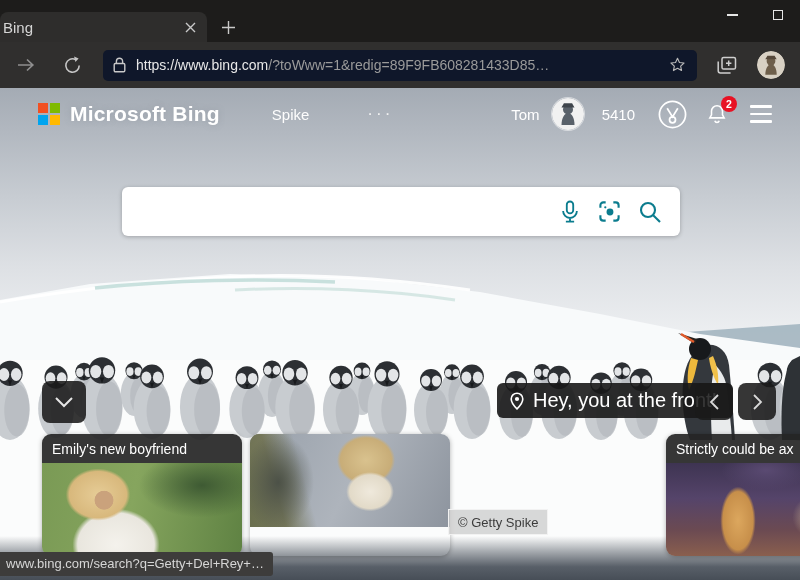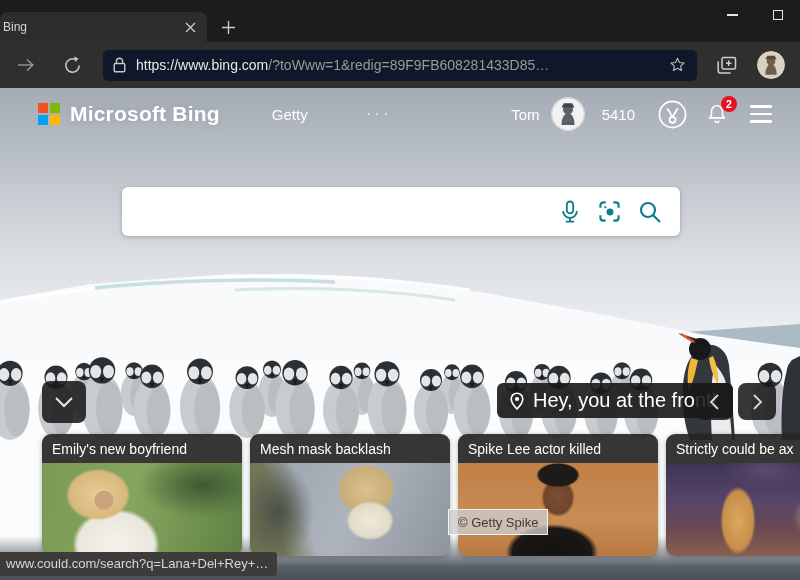--- a/index.html
+++ b/index.html
@@ -4,21 +4,21 @@
 <style>
   html,body{margin:0;padding:0;background:#000;}
   *{box-sizing:border-box;}
   .browser{position:relative;width:800px;height:580px;overflow:hidden;
     font-family:"Liberation Sans","DejaVu Sans",sans-serif;background:#1d1c1b;}
 
   
   .titlebar{position:absolute;left:0;top:0;width:800px;height:42px;background:#1d1c1b;}
   .tab{position:absolute;left:0;bottom:0;width:207px;height:30px;background:#2e2d2c;
     border-radius:8px 8px 0 0;display:flex;align-items:center;}
-  .tab-title{color:#d5d5d5;font-size:12px;padding-left:3px;white-space:nowrap;overflow:hidden;flex:1;}
+  .tab-title{color:#d5d5d5;font-size:15px;padding-left:3px;white-space:nowrap;overflow:hidden;flex:1;}
   .tab-close{width:22px;height:22px;margin-right:6px;display:flex;align-items:center;justify-content:center;border-radius:4px;}
   .newtab{position:absolute;left:215px;bottom:2px;width:26px;height:26px;display:flex;align-items:center;justify-content:center;border-radius:4px;}
   .win-controls{position:absolute;right:0;top:0;height:30px;display:flex;}
   .win-btn{width:45px;height:30px;display:flex;align-items:center;justify-content:center;}
   .min-glyph{width:11px;height:1.5px;background:#e6e6e6;}
   .max-glyph{width:10px;height:10px;border:1.3px solid #e6e6e6;}
 
   
   .toolbar{position:absolute;left:0;top:42px;width:800px;height:46px;background:#302f2e;display:flex;align-items:center;}
   .tool-btn{width:34px;height:34px;display:flex;align-items:center;justify-content:center;border-radius:5px;flex:0 0 auto;}
@@ -243,21 +243,21 @@
     <div class="bottom-band"></div>
 
     <div class="bing-header">
       <div class="mslogo">
         <span style="background:#f25022"></span>
           <span style="background:#7fba00"></span>
         <span style="background:#00a4ef"></span>
           <span style="background:#ffb900"></span>
       </div>
       <div class="brand">Microsoft Bing</div>
-      <div class="nav-item">Getty</div>
+      <div class="nav-item">Spike</div>
       <div class="more-dots">···</div>
       <div class="hdr-right">
         <span class="hdr-user">Tom</span>
         <div class="avatar-lg">
           <svg viewBox="0 0 32 32" width="32" height="32">
             <circle cx="16" cy="16" r="16" fill="#f1f1f1"></circle>
             <path d="M9.5 27 c0-7 3-12 6.5-12 c4 0 6.5 5 6.5 12 Z" fill="#59616a"></path>
             <circle cx="16" cy="11.5" r="5" fill="#59616a"></circle>
             <path d="M9.5 9.5 h13 l-2.4-4.2 h-8.2 Z" fill="#3e444b"></path>
           </svg>
@@ -333,28 +333,23 @@
       <svg width="11" height="18">
         <path d="M2 2 L9 9 L2 16" stroke="#d9d9d9" stroke-width="1.8" fill="none"></path>
       </svg>
     </div>
 
     <div class="card card1">
       <div class="card-head">Emily's new boyfriend</div>
       <div class="card-img img1"></div>
     </div>
     <div class="card card2">
-      <div class="card-head">Mesh mask backlash</div>
       <div class="card-img img2"></div>
-    </div>
-    <div class="card card3">
-      <div class="card-head">Spike Lee actor killed</div>
-      <div class="card-img img3"></div>
     </div>
     <div class="card card4">
       <div class="card-head">Strictly could be ax</div>
       <div class="card-img img4"></div>
     </div>
     <div class="getty">© Getty Spike</div>
 
-    <div class="statusbar">www.could.com/search?q=Lana+Del+Rey+…</div>
+    <div class="statusbar">www.bing.com/search?q=Getty+Del+Rey+…</div>
   </div>
 </div>
 
 </body></html>

